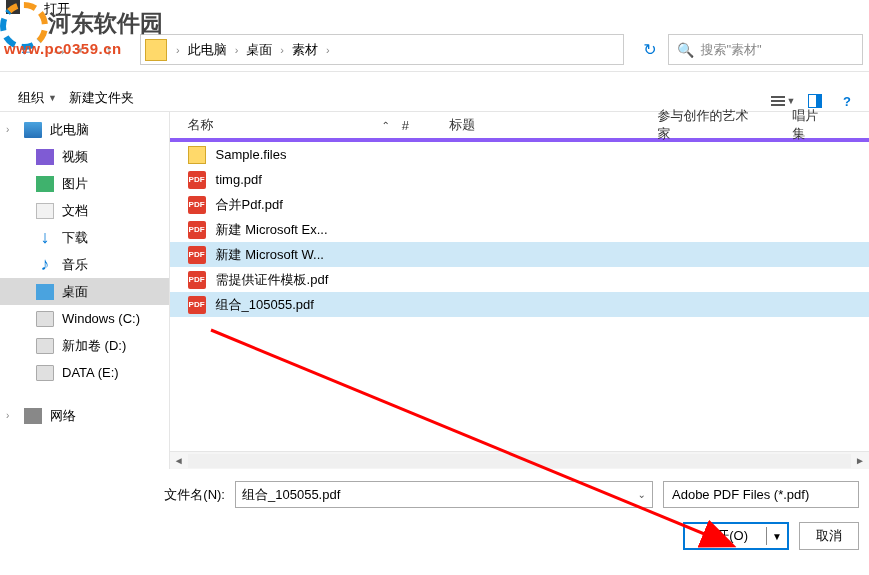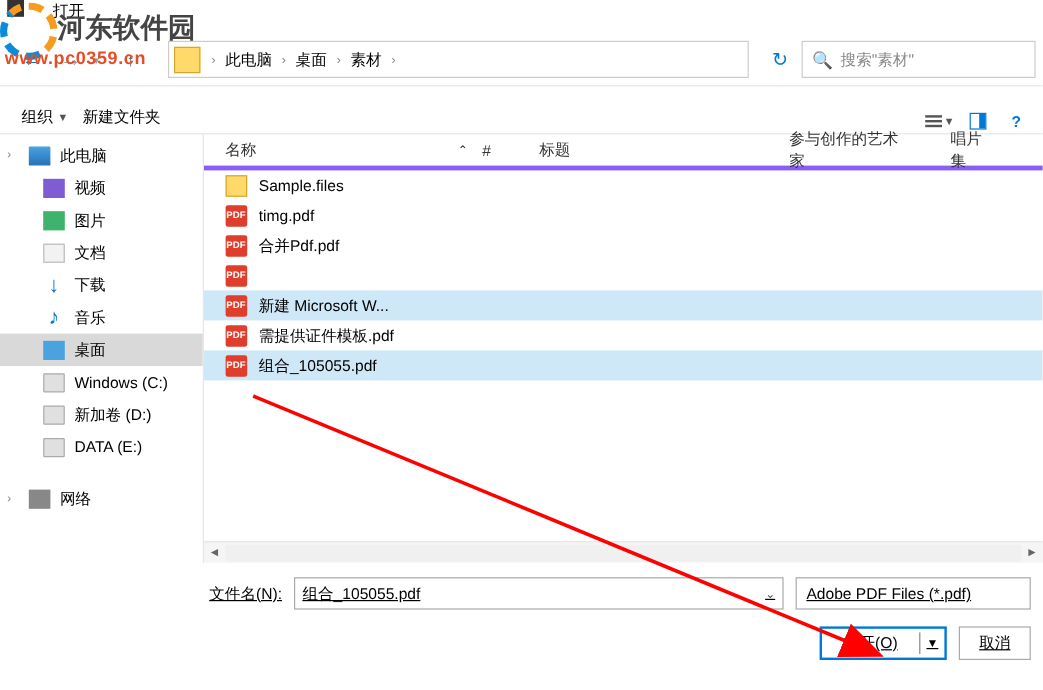--- a/index.html
+++ b/index.html
@@ -68,21 +68,21 @@
 .file-row.hl { background: #cee8f7; }
 .file-row.sel { background: #cee8f7; }
 .file-row .ficon { width: 18px; height: 18px; flex-shrink: 0; }
 .ficon.folder { background: #ffd96a; border: 1px solid #d4a82b; }
 .ficon.pdf { background: #e03e2d; color: #fff; font-size: 8px; font-weight: bold; display: flex; align-items: center; justify-content: center; border-radius: 2px; }
 
 .hscroll { height: 18px; border-top: 1px solid #e5e5e5; background: #f5f5f5; display: flex; align-items: center; }
 .hscroll .arrow { width: 18px; text-align: center; font-size: 10px; color: #666; }
 .hscroll .track { flex: 1; height: 14px; background: #f0f0f0; }
 
-.bottom { padding: 12px 10px 10px 17px; text-decoration: underline; }
+.bottom { padding: 12px 10px 10px 7px; }
 .fn-row { display: flex; align-items: center; gap: 10px; margin-bottom: 14px; }
 .fn-label { width: 218px; text-align: right; }
 .fn-input { flex: 1; height: 27px; border: 1px solid #aaa; padding: 0 6px; display: flex; align-items: center; justify-content: space-between; }
 .fn-input .dd { font-size: 10px; color: #555; }
 .filter { width: 196px; height: 27px; border: 1px solid #aaa; padding: 0 8px; display: flex; align-items: center; justify-content: space-between; }
 .btn-row { display: flex; justify-content: flex-end; gap: 10px; padding-right: 0; }
 .btn { height: 28px; border: 1px solid #0078d7; background: #fff; display: flex; align-items: center; }
 .btn.open { border: 2px solid #0078d7; }
 .btn .btn-main { padding: 0 18px; border-right: 1px solid #888; }
 .btn .btn-dd { width: 20px; text-align: center; font-size: 10px; }
@@ -227,20 +227,21 @@
         <div class="file-row">
           <span class="ficon pdf">PDF</span>
           <span>timg.pdf</span>
         </div>
         <div class="file-row">
           <span class="ficon pdf">PDF</span>
           <span>合并Pdf.pdf</span>
         </div>
         <div class="file-row">
           <span class="ficon pdf">PDF</span>
+          <span>新建 Microsoft Ex...</span>
         </div>
         <div class="file-row hl">
           <span class="ficon pdf">PDF</span>
           <span>新建 Microsoft W...</span>
         </div>
         <div class="file-row">
           <span class="ficon pdf">PDF</span>
           <span>需提供证件模板.pdf</span>
         </div>
         <div class="file-row sel">

